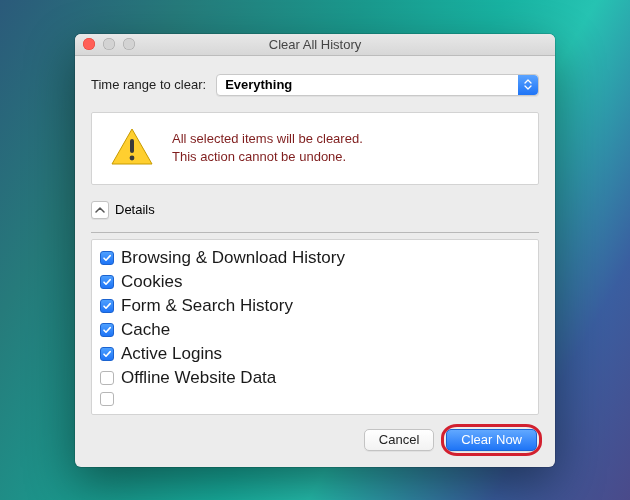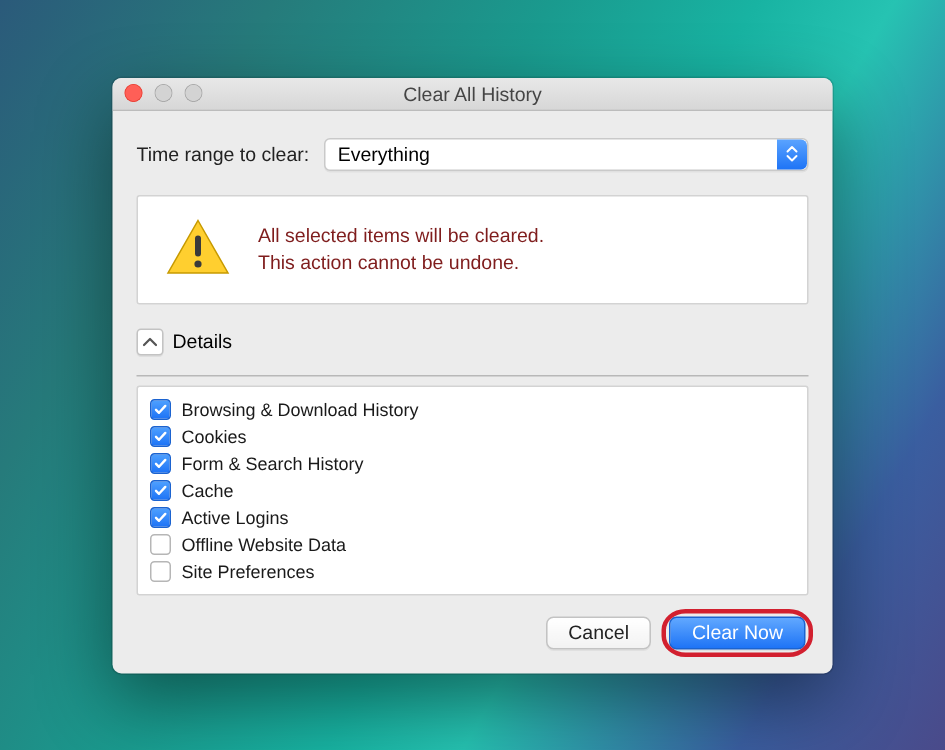--- a/index.html
+++ b/index.html
@@ -46,20 +46,21 @@
     }
     .content { padding: 18px 16px 14px; }
     .row { display: flex; align-items: center; gap: 10px; margin-bottom: 16px; }
     .row-label { color: #222; white-space: nowrap; }
     .select {
       flex: 1; height: 22px;
       background: #fff; border: 1px solid #c9c9c9;
       border-radius: 4px; position: relative;
       display: flex; align-items: center; padding: 0 26px 0 8px;
       box-shadow: 0 1px 0 rgba(0,0,0,.05);
+      font-weight: bold;
     }
     .select-cap {
       position: absolute; right: 0; top: 0; bottom: 0; width: 20px;
       background: linear-gradient(#5aa3ff, #1e74f6);
       border-radius: 0 4px 4px 0;
       display: flex; flex-direction: column; align-items: center; justify-content: center;
       gap: 1px;
     }
     .select-cap svg { display: block; }
     .warnbox {
@@ -78,21 +79,21 @@
       border: 1px solid #c3c3c3; border-radius: 3px;
       display: flex; align-items: center; justify-content: center;
       box-shadow: 0 1px 0 rgba(0,0,0,.06);
     }
     .checklist {
       background: #fff; border: 1px solid #d3d3d3; border-radius: 2px;
       padding: 6px 8px;
     }
     .check-row {
       display: flex; align-items: center; gap: 7px; padding: 2px 0;
-      font-size: 12px; color: #1a1a1a;
+      font-size: 17px; color: #1a1a1a;
     }
     .cb {
       width: 14px; height: 14px; border-radius: 3px;
       border: 1px solid #b6b6b6; background: #fff;
       display: inline-flex; align-items: center; justify-content: center; flex-shrink: 0;
     }
     .cb.checked {
       background: linear-gradient(#4ea0ff, #1e74f6);
       border-color: #1b63d0;
     }
@@ -215,21 +216,20 @@
             </svg>
           </span>
           <span>Active Logins</span>
         </div>
         <div class="check-row">
           <span class="cb"></span>
           <span>Offline Website Data</span>
         </div>
         <div class="check-row">
           <span class="cb"></span>
-          <span>Site Preferences</span>
         </div>
       </div>
 
     <div class="footer">
       <div class="btn">Cancel</div>
       <div class="highlight-ring">
         <div class="btn primary">Clear Now</div>
       </div>
     </div>
 

